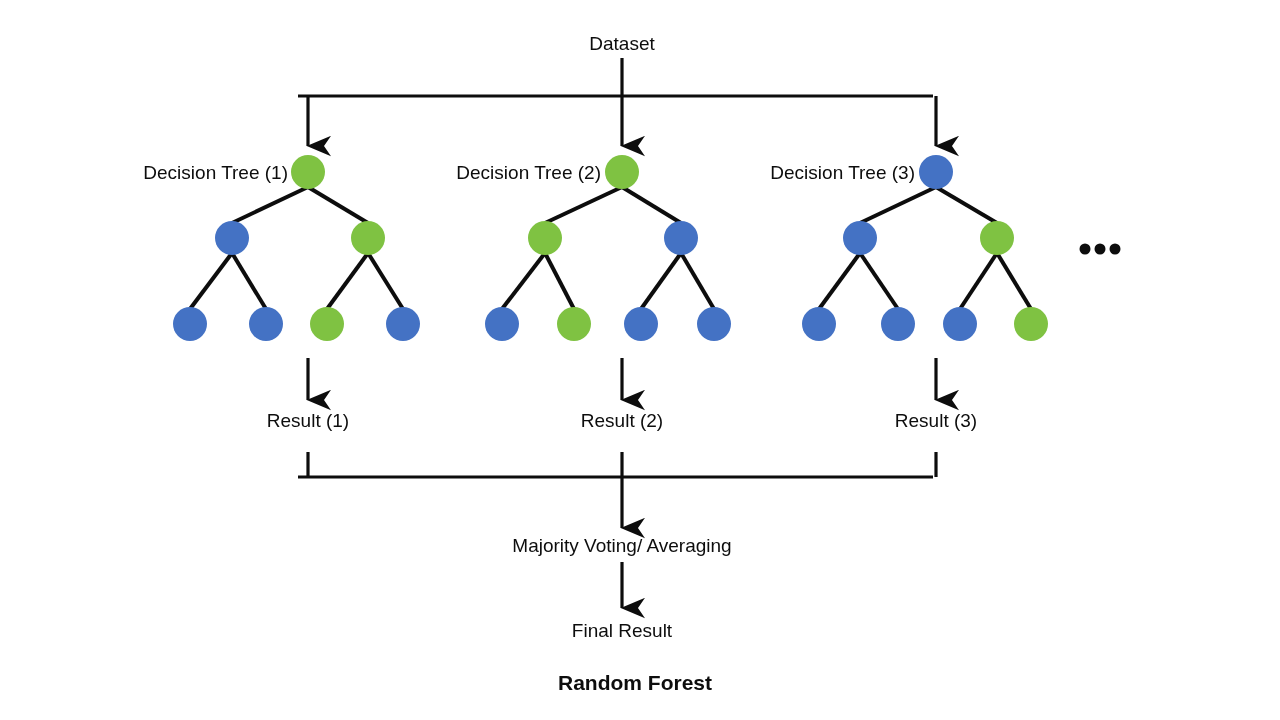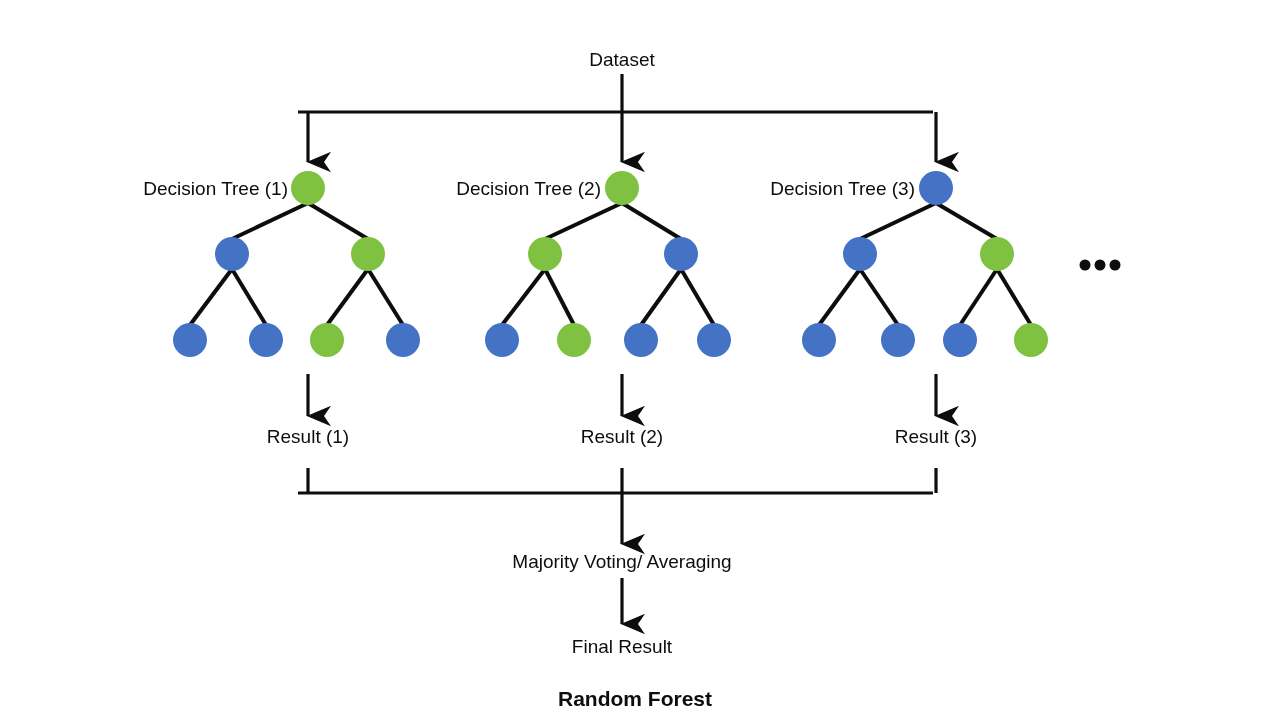--- a/index.html
+++ b/index.html
@@ -10,21 +10,21 @@
   }
   body {
     width: 1280px;
     height: 720px;
     font-family: "Liberation Sans", sans-serif;
     overflow: hidden;
     position: relative;
   }
   #diagram-root {
     position: absolute;
-    top: 16px;
+    top: 0;
     left: 0;
     width: 1280px;
     height: 652px;
   }
   svg.diagram-canvas {
     display: block;
     width: 1280px;
     height: 720px;
   }
   text.diagram-label {

